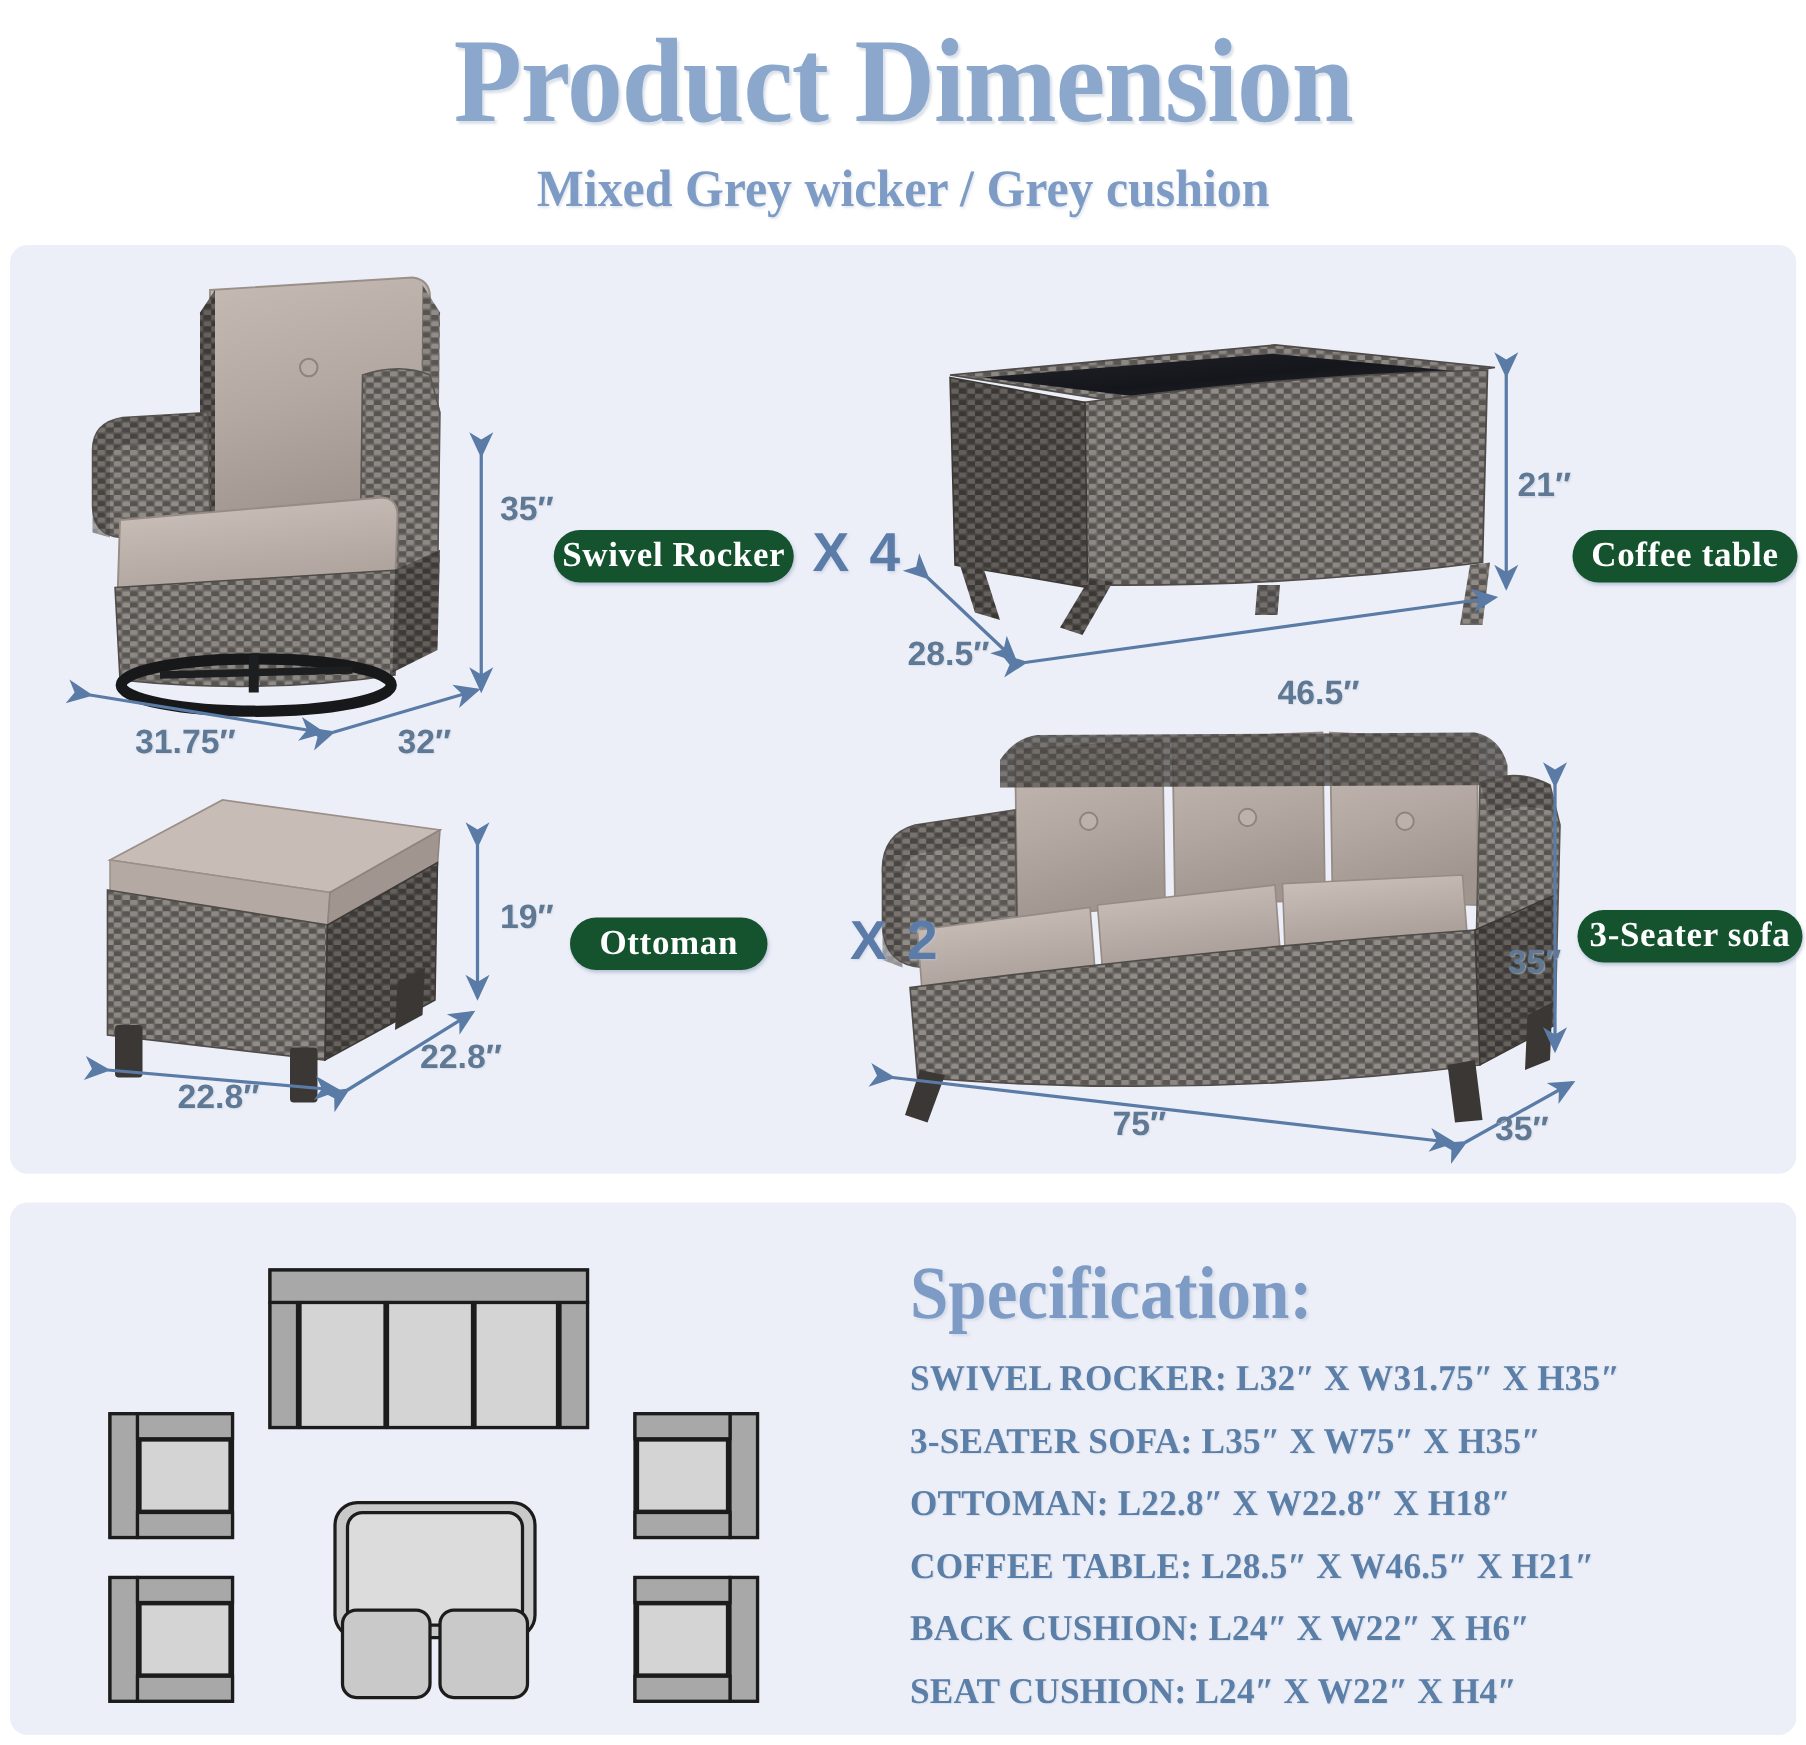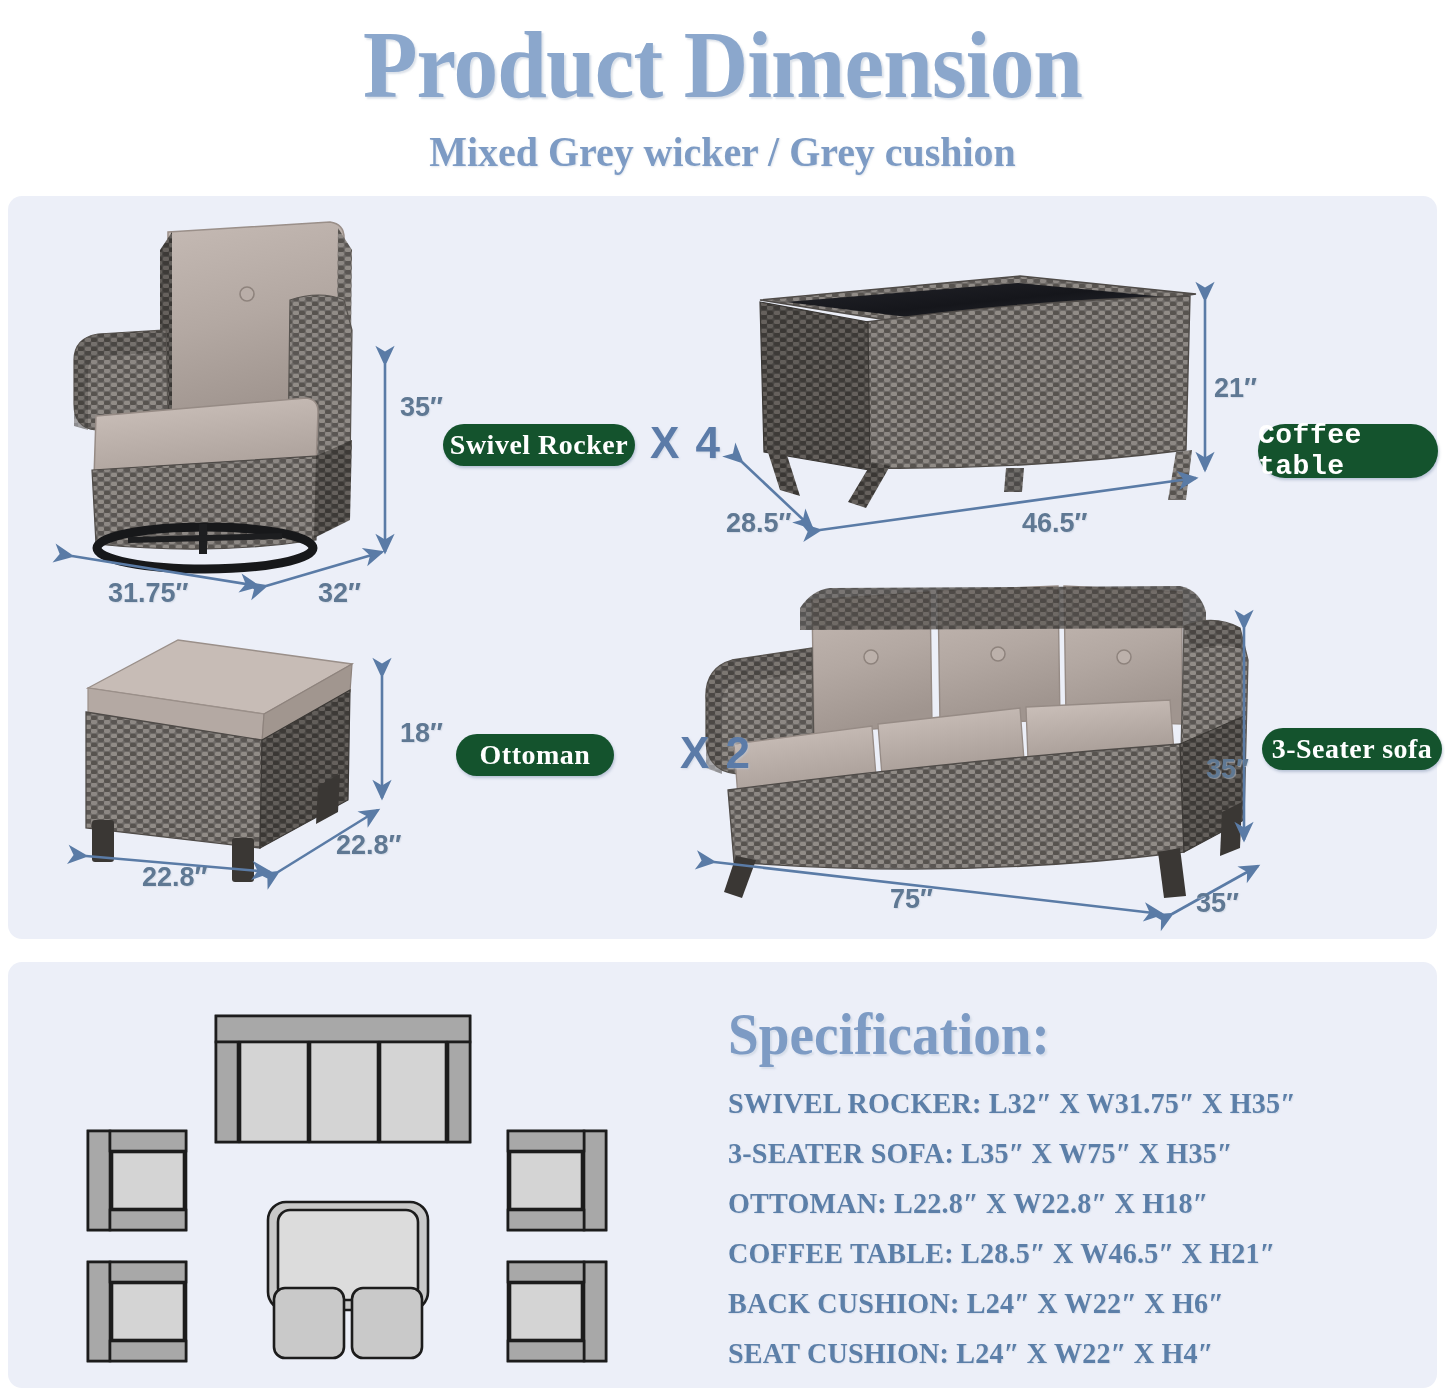--- a/index.html
+++ b/index.html
@@ -265,34 +265,34 @@
     <line x1="1172" y1="914" x2="1258" y2="866" marker-start="url(#ah)" marker-end="url(#ah)"></line>
   </g>
 </svg>
 
 <div class="dim" style="left:400px; top:392px;">35″</div>
 <div class="dim" style="left:108px; top:578px;">31.75″</div>
 <div class="dim" style="left:318px; top:578px;">32″</div>
 
 <div class="dim" style="left:1214px; top:373px;">21″</div>
 <div class="dim" style="left:726px; top:508px;">28.5″</div>
-<div class="dim" style="left:1022px; top:508px;">46.5″</div>
-
-<div class="dim" style="left:400px; top:718px;">18″</div>
+<div class="dim" style="left:1022px; top:539px;">46.5″</div>
+
+<div class="dim" style="left:400px; top:718px;">19″</div>
 <div class="dim" style="left:142px; top:862px;">22.8″</div>
 <div class="dim" style="left:336px; top:830px;">22.8″</div>
 
 <div class="dim" style="left:1206px; top:754px;">35″</div>
 <div class="dim" style="left:890px; top:884px;">75″</div>
 <div class="dim" style="left:1196px; top:888px;">35″</div>
 
 <div class="badge" style="left:443px; top:424px; width:192px; height:42px; font-size:28px;">Swivel Rocker</div>
 <div class="multiplier" style="left:650px; top:418px;">X 4</div>
 
-<div class="badge" style="left:1258px; top:424px; width:180px; height:54px; font-size:28px;font-family:Liberation Mono, monospace;">Coffee table</div>
+<div class="badge" style="left:1258px; top:424px; width:180px; height:42px; font-size:28px;">Coffee table</div>
 
 <div class="badge" style="left:456px; top:734px; width:158px; height:42px; font-size:28px;">Ottoman</div>
 <div class="multiplier" style="left:632px; top:728px;margin-left:48px;">X 2</div>
 
 <div class="badge" style="left:1262px; top:728px; width:180px; height:42px; font-size:28px;">3-Seater sofa</div>
 
 <div class="panel" id="panel-spec"></div>
 
 <svg class="layer" width="1445" height="1396">
   <g stroke="#1c1c1c" stroke-width="2.6">

